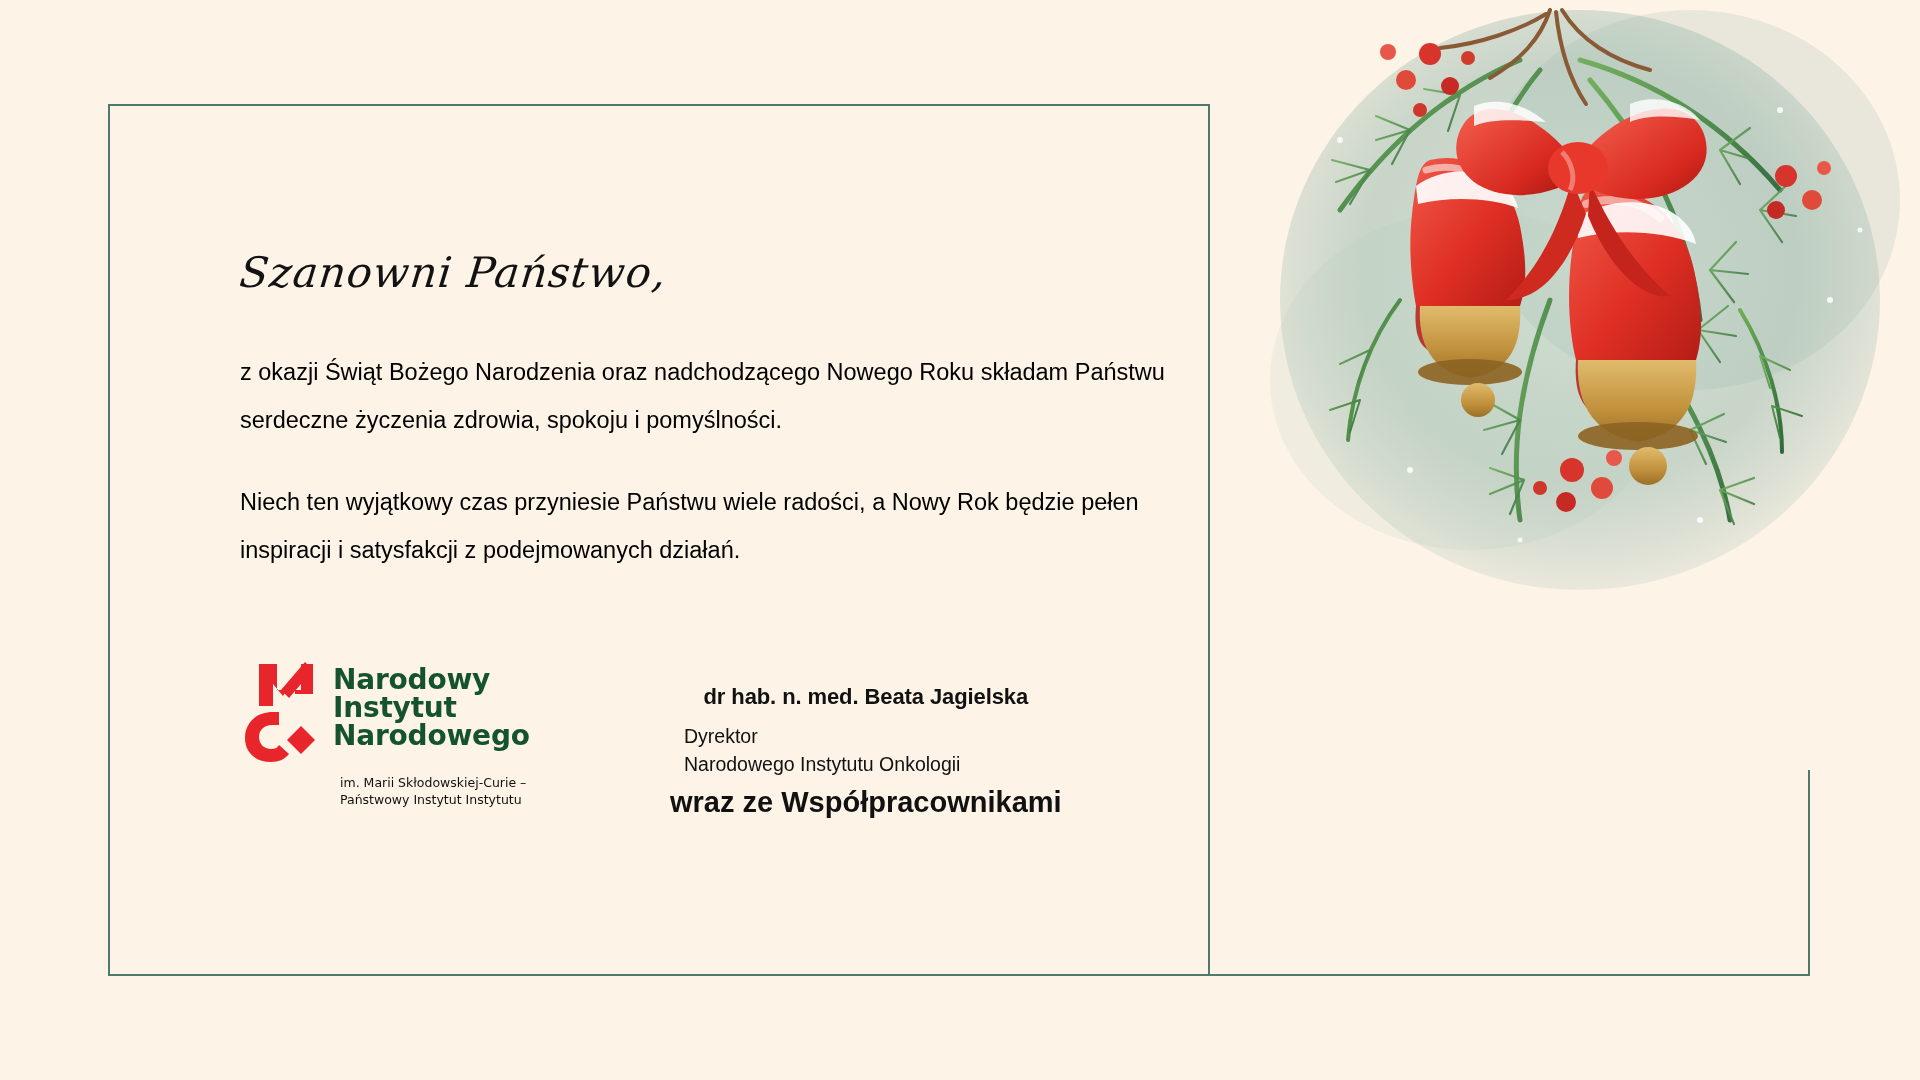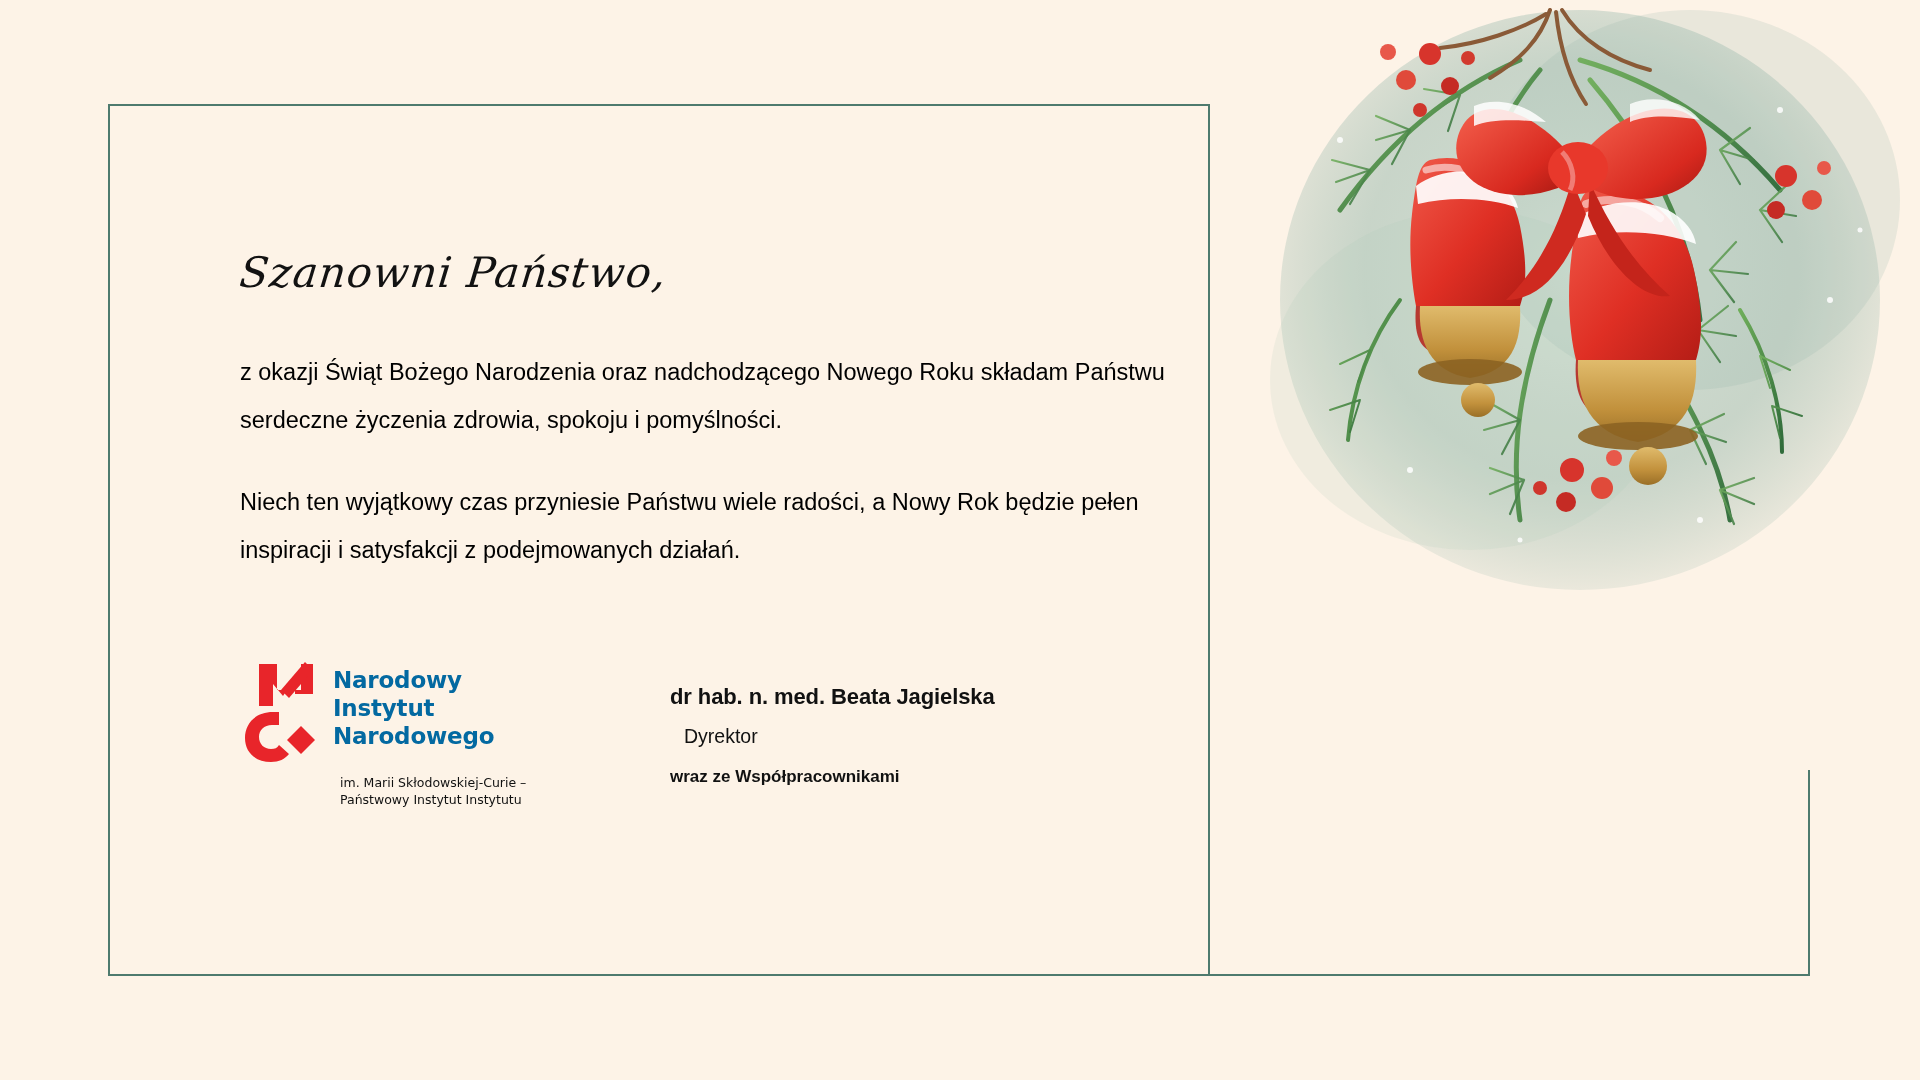--- a/index.html
+++ b/index.html
@@ -89,23 +89,23 @@
   .logo-mark {
     width: 76px;
     height: 104px;
     position: relative;
     flex: 0 0 auto;
   }
   .logo-mark svg { display: block; }
   .logo-words {
     font-family: "DejaVu Sans", sans-serif;
     font-weight: bold;
-    font-size: 23px;
+    font-size: 28px;
     line-height: 28px;
-    color: #0369a1;
+    color: #14532d;
     padding-top: 6px;
     letter-spacing: -0.2px;
   }
   .logo-sub {
     margin-top: 10px;
     margin-left: 97px;
     font-family: "DejaVu Sans", sans-serif;
     font-weight: normal;
     font-size: 12.5px;
     line-height: 17px;
@@ -125,23 +125,23 @@
     margin-bottom: 12px;
     letter-spacing: -0.1px;
     text-align: center;
   }
   .sig-line {
     font-size: 19.5px;
     line-height: 28px;
     margin-left: 14px;
   }
   .sig-closing {
-    font-size: 17px;
+    font-size: 29px;
     font-weight: bold;
-    margin-top: 17px;
+    margin-top: 8px;
   }
 
   
   .artwork {
     position: absolute;
     right: 0;
     top: 0;
     width: 700px;
     height: 700px;
     pointer-events: none;
@@ -184,20 +184,21 @@
     </div>
     <div class="logo-sub">
       <div>im. Marii Skłodowskiej-Curie –</div>
       <div>Państwowy Instytut Instytutu</div>
     </div>
   </div>
 
   <div class="signature">
     <div class="sig-name">dr hab. n. med. Beata Jagielska</div>
     <div class="sig-line">Dyrektor</div>
+    <div class="sig-line">Narodowego Instytutu Onkologii</div>
     <div class="sig-closing">wraz ze Współpracownikami</div>
   </div>
 
   <div class="artwork">
     <svg viewBox="0 0 700 700" xmlns="http://www.w3.org/2000/svg" aria-hidden="true">
       <defs>
         <radialGradient id="wash" cx="50%" cy="45%" r="60%">
           <stop offset="0%" stop-color="#cfe0d4" stop-opacity="0.75"></stop>
           <stop offset="60%" stop-color="#9dbcb0" stop-opacity="0.55"></stop>
           <stop offset="100%" stop-color="#7fa99c" stop-opacity="0.05"></stop>

